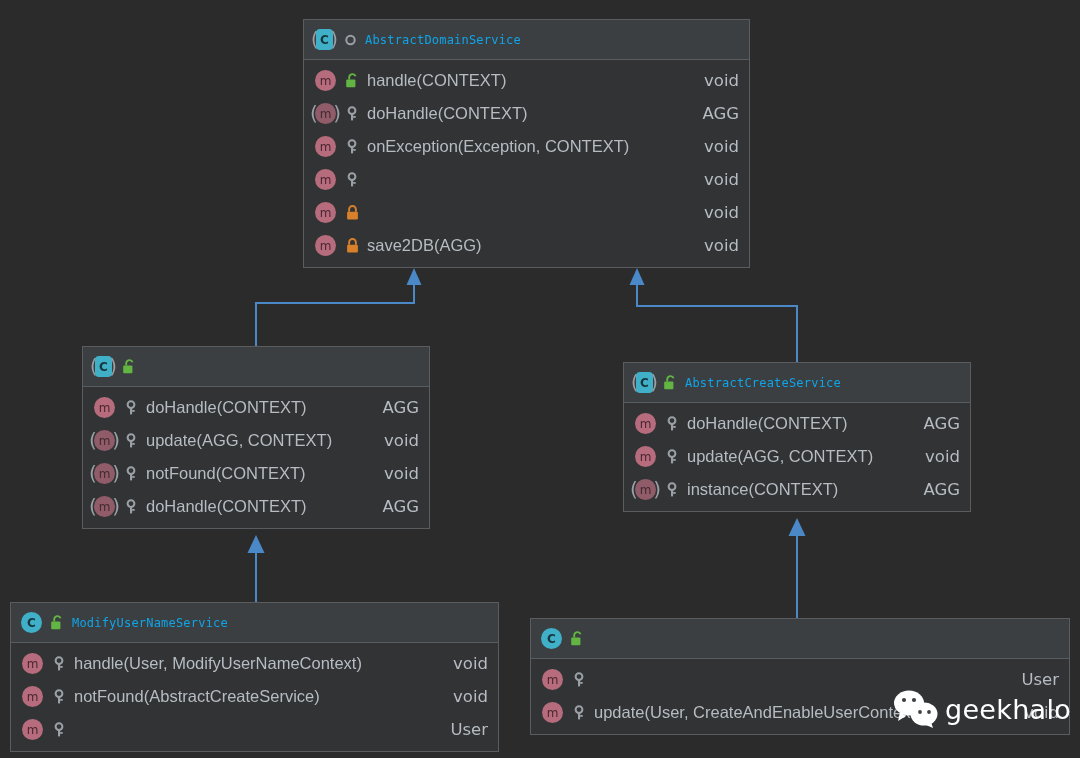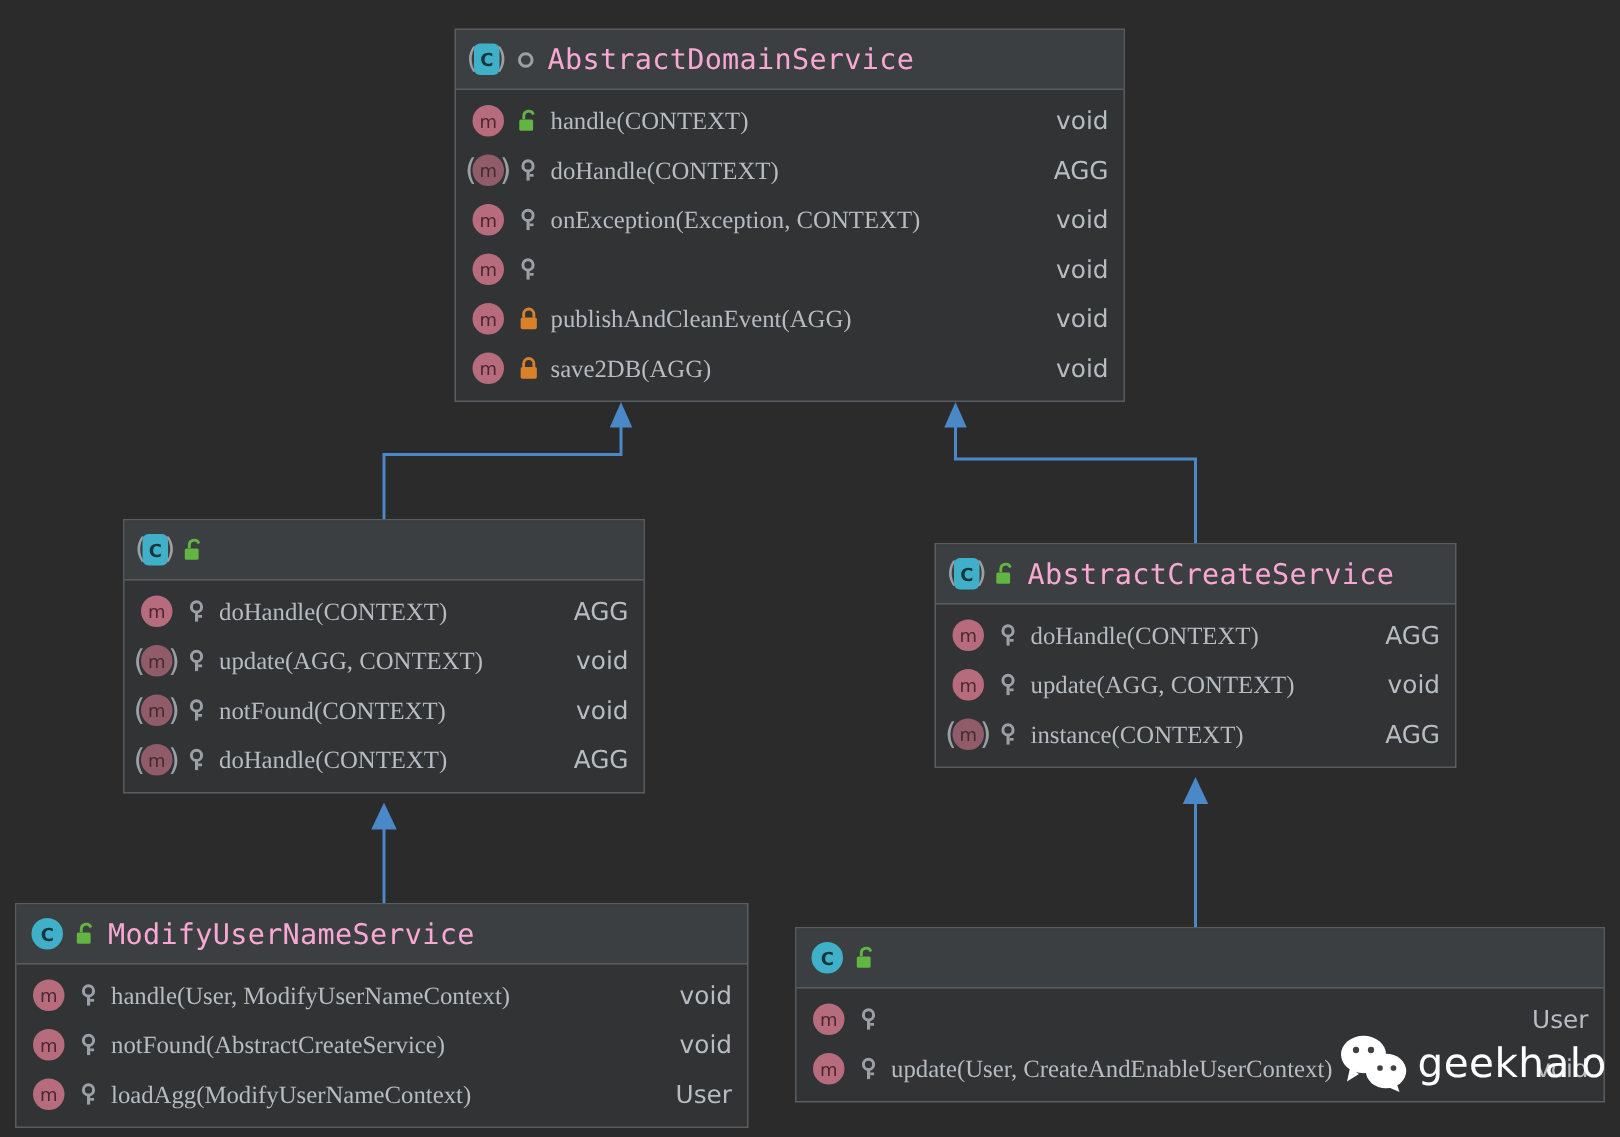--- a/index.html
+++ b/index.html
@@ -44,39 +44,39 @@
     display: flex;
     align-items: center;
     background: #3c3f41;
     border-bottom: 1px solid #5a5d5f;
     box-sizing: border-box;
     height: 40px;
     padding: 0 10px 0 9px;
     gap: 7px;
   }
   .uml-title {
-    font-size: 19px;
-    color: #f9a8d4;
+    font-size: 12px;
+    color: #0ea5e9;
     letter-spacing: 0.2px;
     white-space: nowrap;
     text-align: right;
   }
   .uml-body {
     padding: 4px 0 5px 0;
   }
   .uml-member {
     display: flex;
     align-items: center;
     height: 33px;
     padding: 0 10px 0 9px;
     gap: 7px;
     white-space: nowrap;
   }
   .member-sig {
-    font-family: Liberation Serif, serif;
+    font-family: Liberation Sans, sans-serif;
     font-size: 16.5px;
     color: #b6bcc2;
   }
   .member-type {
     margin-left: auto;
     padding-left: 14px;
     font-family: "DejaVu Sans", "Liberation Sans", sans-serif;
     font-size: 16.5px;
     color: #b6bcc2;
   }
@@ -284,21 +284,20 @@
           <div class="uml-member">
             <span class="icon ico-method">
               <span class="disc">m</span>
             </span>
             <span class="icon ico-vis">
               <svg width="15" height="18" viewBox="0 0 15 18">
                 <path d="M4.1 7.8 V5.4 a3.4 3.4 0 0 1 6.8 0 V7.8" fill="none" stroke="#d9802a" stroke-width="1.9"></path>
                 <rect x="2.1" y="7.7" width="10.8" height="7.8" rx="1.2" fill="#d9802a"></rect>
               </svg>
             </span>
-            <span class="member-sig">publishAndCleanEvent(AGG)</span>
             <span class="member-type">void</span>
           </div>
           <div class="uml-member">
             <span class="icon ico-method">
               <span class="disc">m</span>
             </span>
             <span class="icon ico-vis">
               <svg width="15" height="18" viewBox="0 0 15 18">
                 <path d="M4.1 7.8 V5.4 a3.4 3.4 0 0 1 6.8 0 V7.8" fill="none" stroke="#d9802a" stroke-width="1.9"></path>
                 <rect x="2.1" y="7.7" width="10.8" height="7.8" rx="1.2" fill="#d9802a"></rect>
@@ -496,21 +495,20 @@
             <span class="icon ico-method">
               <span class="disc">m</span>
             </span>
             <span class="icon ico-vis">
               <svg width="15" height="18" viewBox="0 0 15 18">
                 <circle cx="7" cy="5.6" r="3.4" fill="none" stroke="#9aa0a6" stroke-width="2"></circle>
                 <rect x="6" y="8.4" width="2.1" height="7" fill="#9aa0a6"></rect>
                 <rect x="8.1" y="11" width="2.6" height="1.8" fill="#9aa0a6"></rect>
               </svg>
             </span>
-            <span class="member-sig">loadAgg(ModifyUserNameContext)</span>
             <span class="member-type">User</span>
           </div>
         </div>
       </div>
       <div class="uml-class" style="left: 530px; top: 618px; width: 540px;">
         <div class="uml-header">
           <span class="icon ico-class concrete">
             <span class="disc">C</span>
           </span>
           <span class="icon ico-vis">

